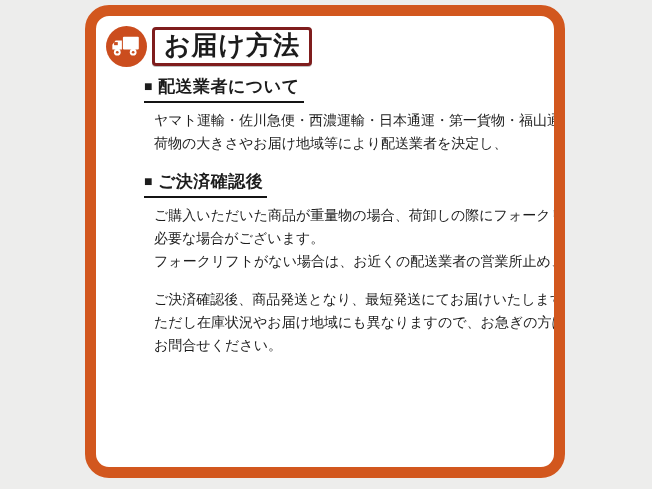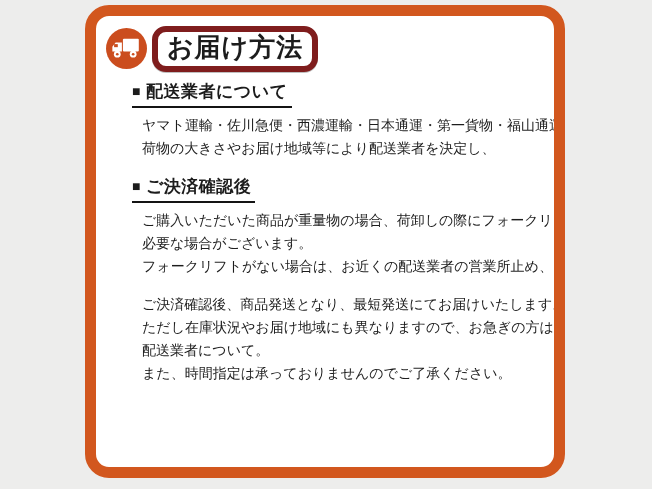--- a/index.html
+++ b/index.html
@@ -32,32 +32,32 @@
     margin: 10px 0 0 10px;
     gap: 5px;
   }
   .truck-badge {
     width: 41px;
     height: 41px;
     flex: 0 0 41px;
     display: block;
   }
   .title-box {
-    border: 6px solid #7f1d1d;
-    border-radius: 14px;
+    border: 3px solid #7f1d1d;
+    border-radius: 4px;
     padding: 1px 9px 4px 9px;
     font-size: 26px;
     font-weight: bold;
     letter-spacing: 1px;
     line-height: 1.1;
     background: #fff;
     box-shadow: 0 1px 0 rgba(0,0,0,0.25);
   }
   .sections {
-    margin-left: 36px;
+    margin-left: 48px;
     margin-right: 8px;
   }
   .section { margin-top: 8px; }
   .section + .section { margin-top: 15px; }
   .sec-head {
     display: inline-block;
     margin: 0;
     font-size: 17px;
     font-weight: bold;
     border-bottom: 2px solid #141414;
@@ -119,19 +119,18 @@
         <div>ご購入いただいた商品が重量物の場合、荷卸しの際にフォークリフトが</div>
         <div>必要な場合がございます。</div>
         <div>フォークリフトがない場合は、お近くの配送業者の営業所止め、または</div>
       </div>
     </div>
 
     <div class="section">
       <div class="sec-body">
         <div>ご決済確認後、商品発送となり、最短発送にてお届けいたします。</div>
         <div>ただし在庫状況やお届け地域にも異なりますので、お急ぎの方は事前に</div>
-        <div>配送業者について。</div>
-        <div>また、時間指定は承っておりませんのでご了承ください。</div>
+        <div>お問合せください。</div>
       </div>
     </div>
 
   </div>
 </div>
 
 </body></html>

